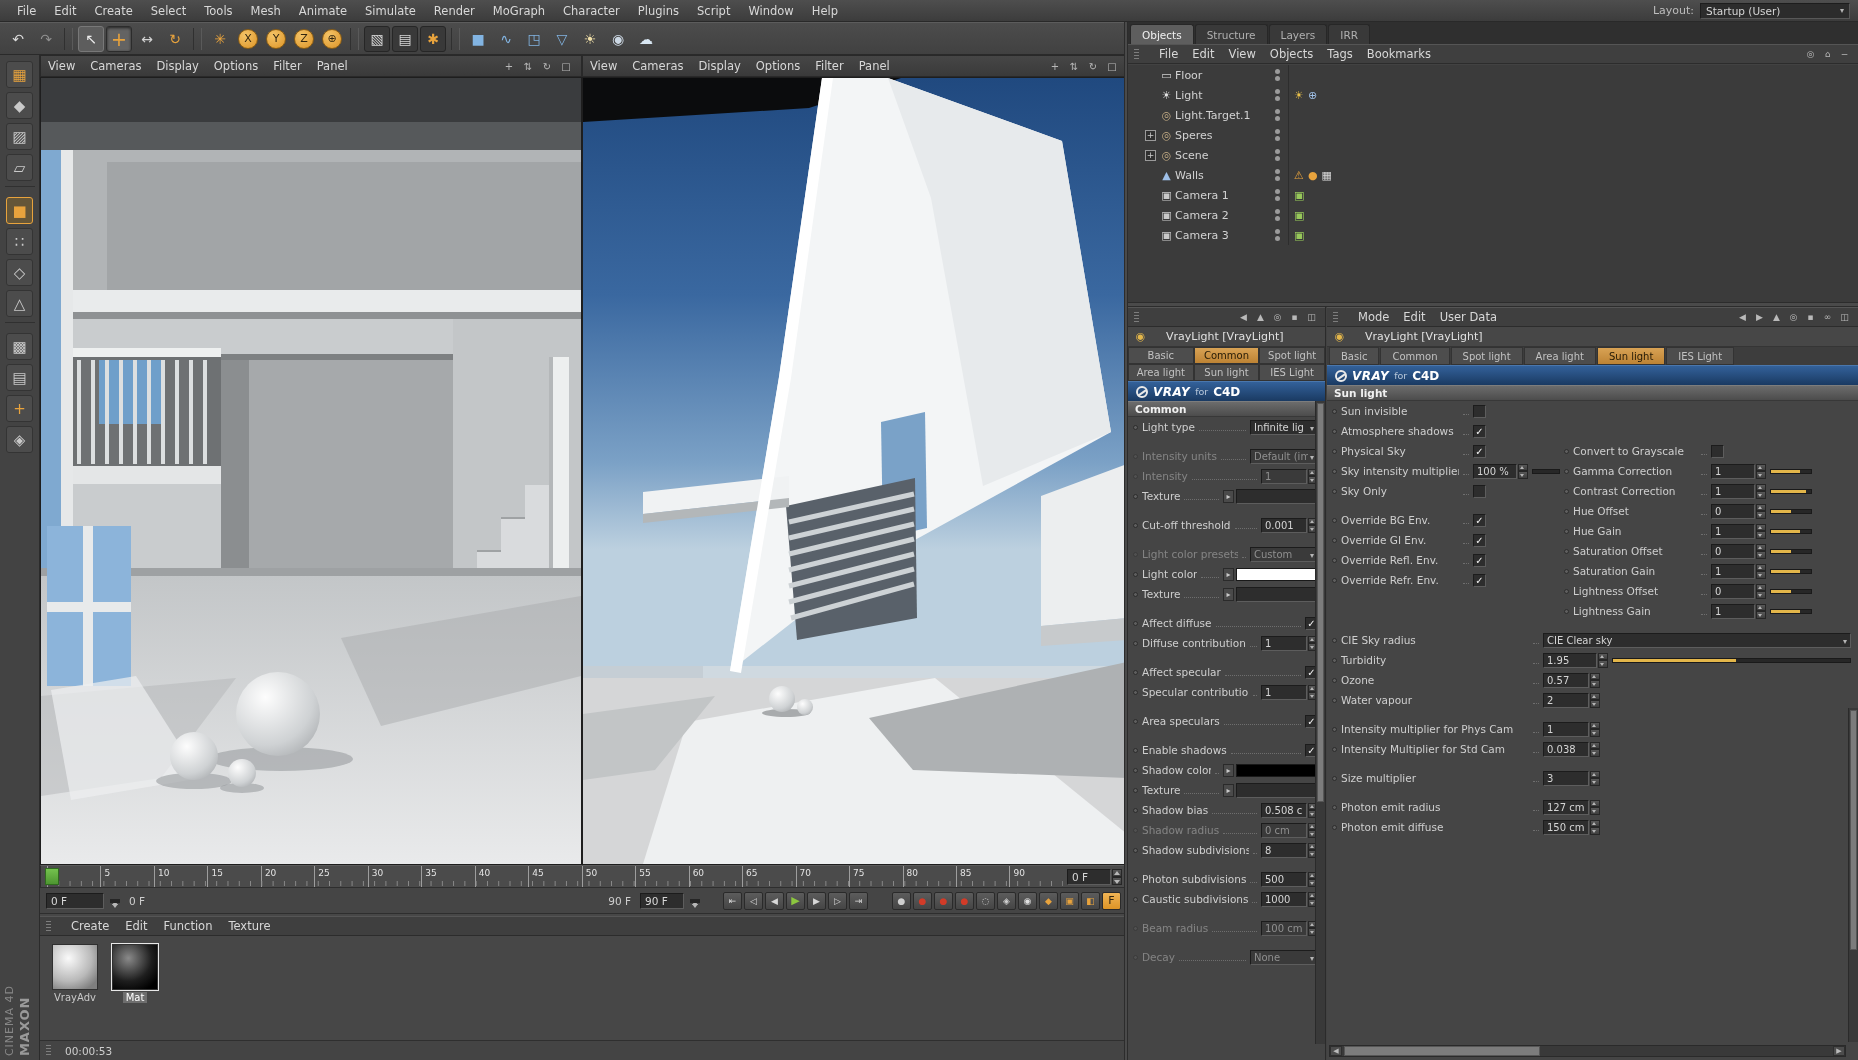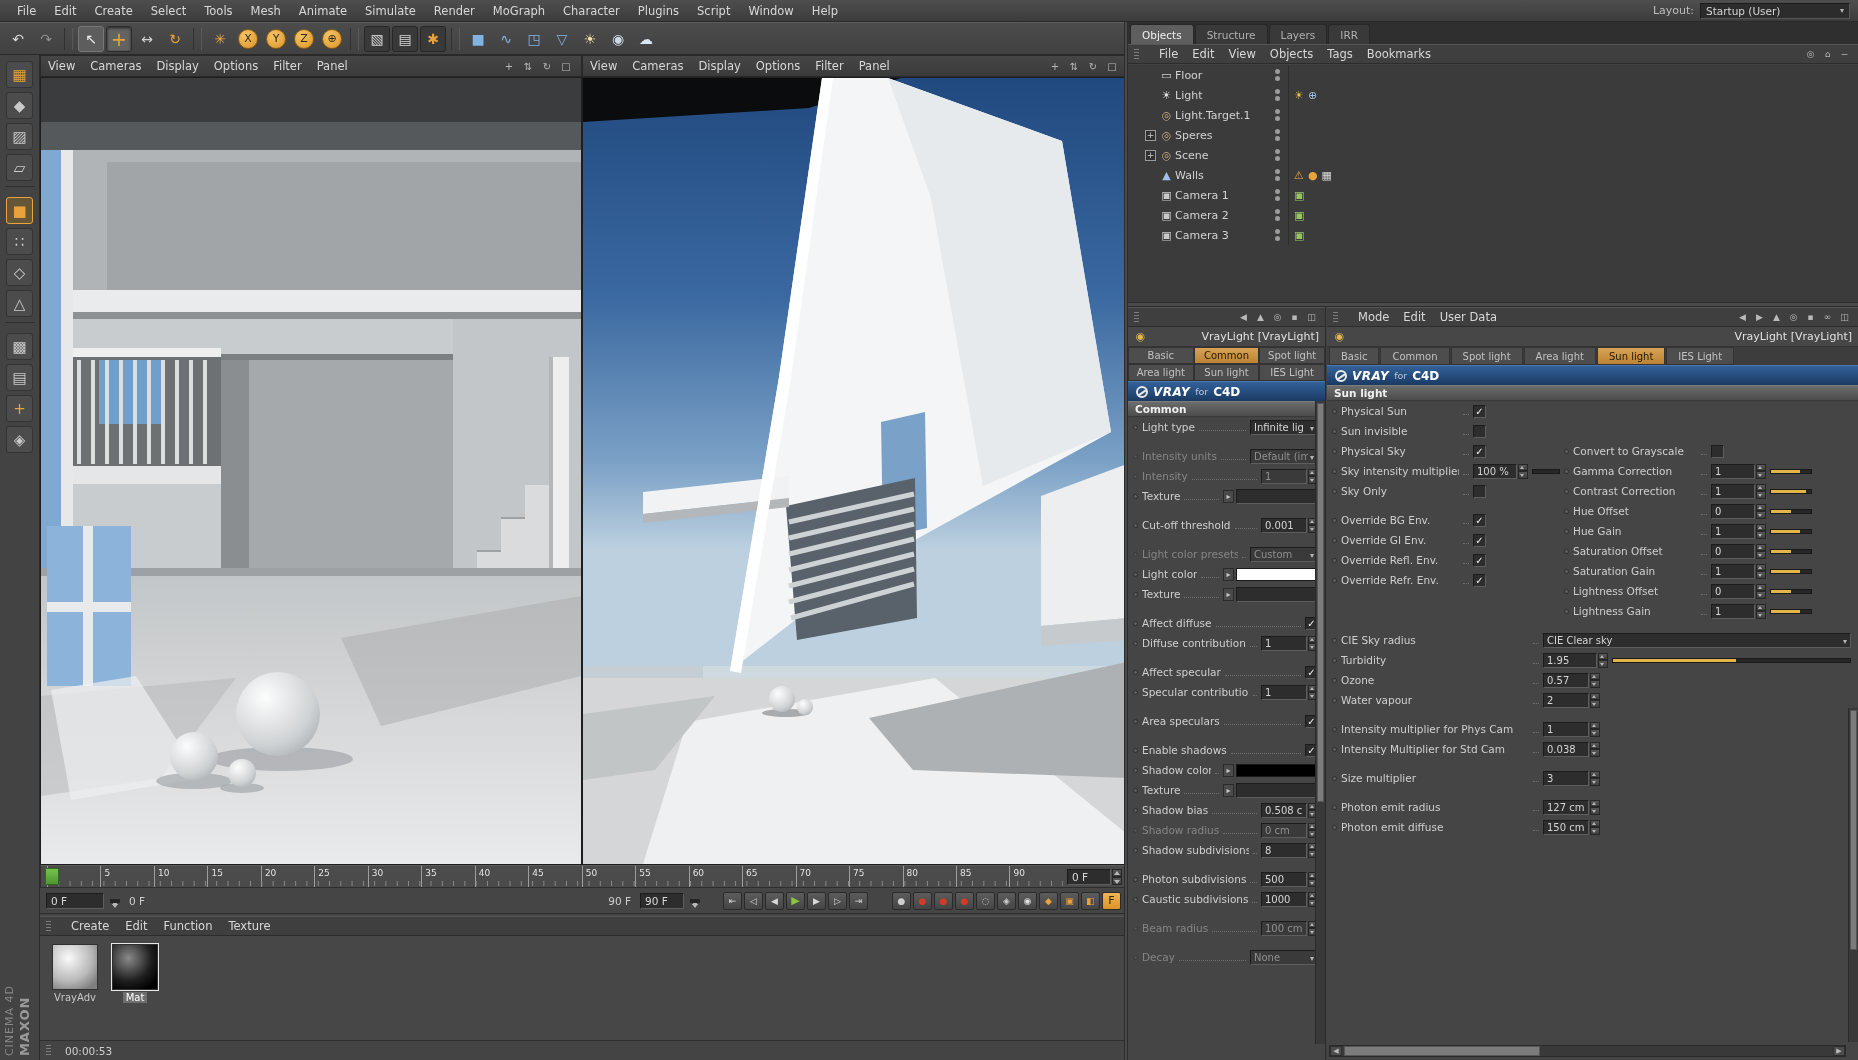--- a/index.html
+++ b/index.html
@@ -125,21 +125,21 @@
   .otags{display:flex;gap:4px;align-items:center;}
   .otags b{font-weight:normal;font-size:11px;}
   .otags b:empty{display:none;}
 
   
   #attrL{position:absolute;left:0;top:285px;width:198px;height:753px;background:#454545;border-right:1px solid #2b2b2b;}
   #attrR{position:absolute;left:199px;top:285px;width:531px;height:753px;background:#454545;}
   .hsep{position:absolute;left:0;top:280px;width:730px;height:5px;background:#4a4a4a;border-top:1px solid #2c2c2c;border-bottom:1px solid #2c2c2c;}
   .hic{width:15px;height:15px;display:flex;align-items:center;justify-content:center;font-size:9px;color:#b9b9b9;}
   .hicons{margin-left:auto;display:flex;gap:2px;}
-  .ptitle{display:flex;align-items:center;height:20px;background:#474747;border-bottom:1px solid #353535;padding:0 6px;gap:11px;color:#e0e0e0;font-size:11px;justify-content:space-between;}
+  .ptitle{display:flex;align-items:center;height:20px;background:#474747;border-bottom:1px solid #353535;padding:0 6px;gap:19px;color:#e0e0e0;font-size:11px;}
   .vlbicon{width:13px;height:13px;display:flex;align-items:center;justify-content:center;color:#e3b64a;font-size:11px;}
   .vlbicon::before{content:"◉";}
   .ltabs{display:flex;flex-wrap:wrap;height:34px;background:#3d3d3d;}
   .ltab{width:33.33%;height:17px;line-height:16px;text-align:center;font-size:10px;background:#4d4d4d;border:1px solid #333;color:#c2c2c2;}
   .rtabs{display:flex;height:18px;background:#3d3d3d;padding-left:2px;}
   .rtab{padding:0 11px;height:18px;line-height:17px;font-size:10px;background:#4d4d4d;border:1px solid #333;color:#c2c2c2;margin-right:1px;}
   .ltab.active,.rtab.active{background:linear-gradient(#d8a254,#bd8334);color:#241a06;}
   .vlogo{height:20px;background:linear-gradient(#33619a,#1a3a62);border-top:1px solid #4a77ad;display:flex;align-items:center;padding:0 8px;gap:5px;}
   .vcirc{width:12px;height:12px;border:2px solid #e9e9e9;border-radius:50%;position:relative;flex:none;}
   .vcirc::after{content:"";position:absolute;left:-1px;top:4px;width:10px;height:2px;background:#e9e9e9;transform:rotate(-35deg);}
@@ -1416,36 +1416,36 @@
       <div class="vlogo">
         <span class="vcirc"></span>
         <span class="vtxt1">VRAY</span>
         <span class="vtxt2">for</span>
         <span class="vtxt3">C4D</span>
       </div>
       <div class="asection">Sun light</div>
 
       <div class="toprows">
 
+
+          <div class="arow chkrow off">
+            <span class="adot"></span>
+            <span class="albl">Sun invisible</span>
+            <span class="lead"></span>
+            <span class="chk"></span>
+
+          </div>
+
           <div class="arow chkrow on">
             <span class="adot"></span>
-            <span class="albl">Physical Sun</span>
+            <span class="albl">Atmosphere shadows</span>
             <span class="lead"></span>
             <span class="chk"></span>
 
           </div>
-
-          <div class="arow chkrow off">
-            <span class="adot"></span>
-            <span class="albl">Sun invisible</span>
-            <span class="lead"></span>
-            <span class="chk"></span>
-
-          </div>
-
         </div>
 
       <div class="cols">
         <div class="colL">
 
             <div class="arow chkrow on">
               <span class="adot"></span>
               <span class="albl">Physical Sky</span>
               <span class="lead"></span>
               <span class="chk"></span>

